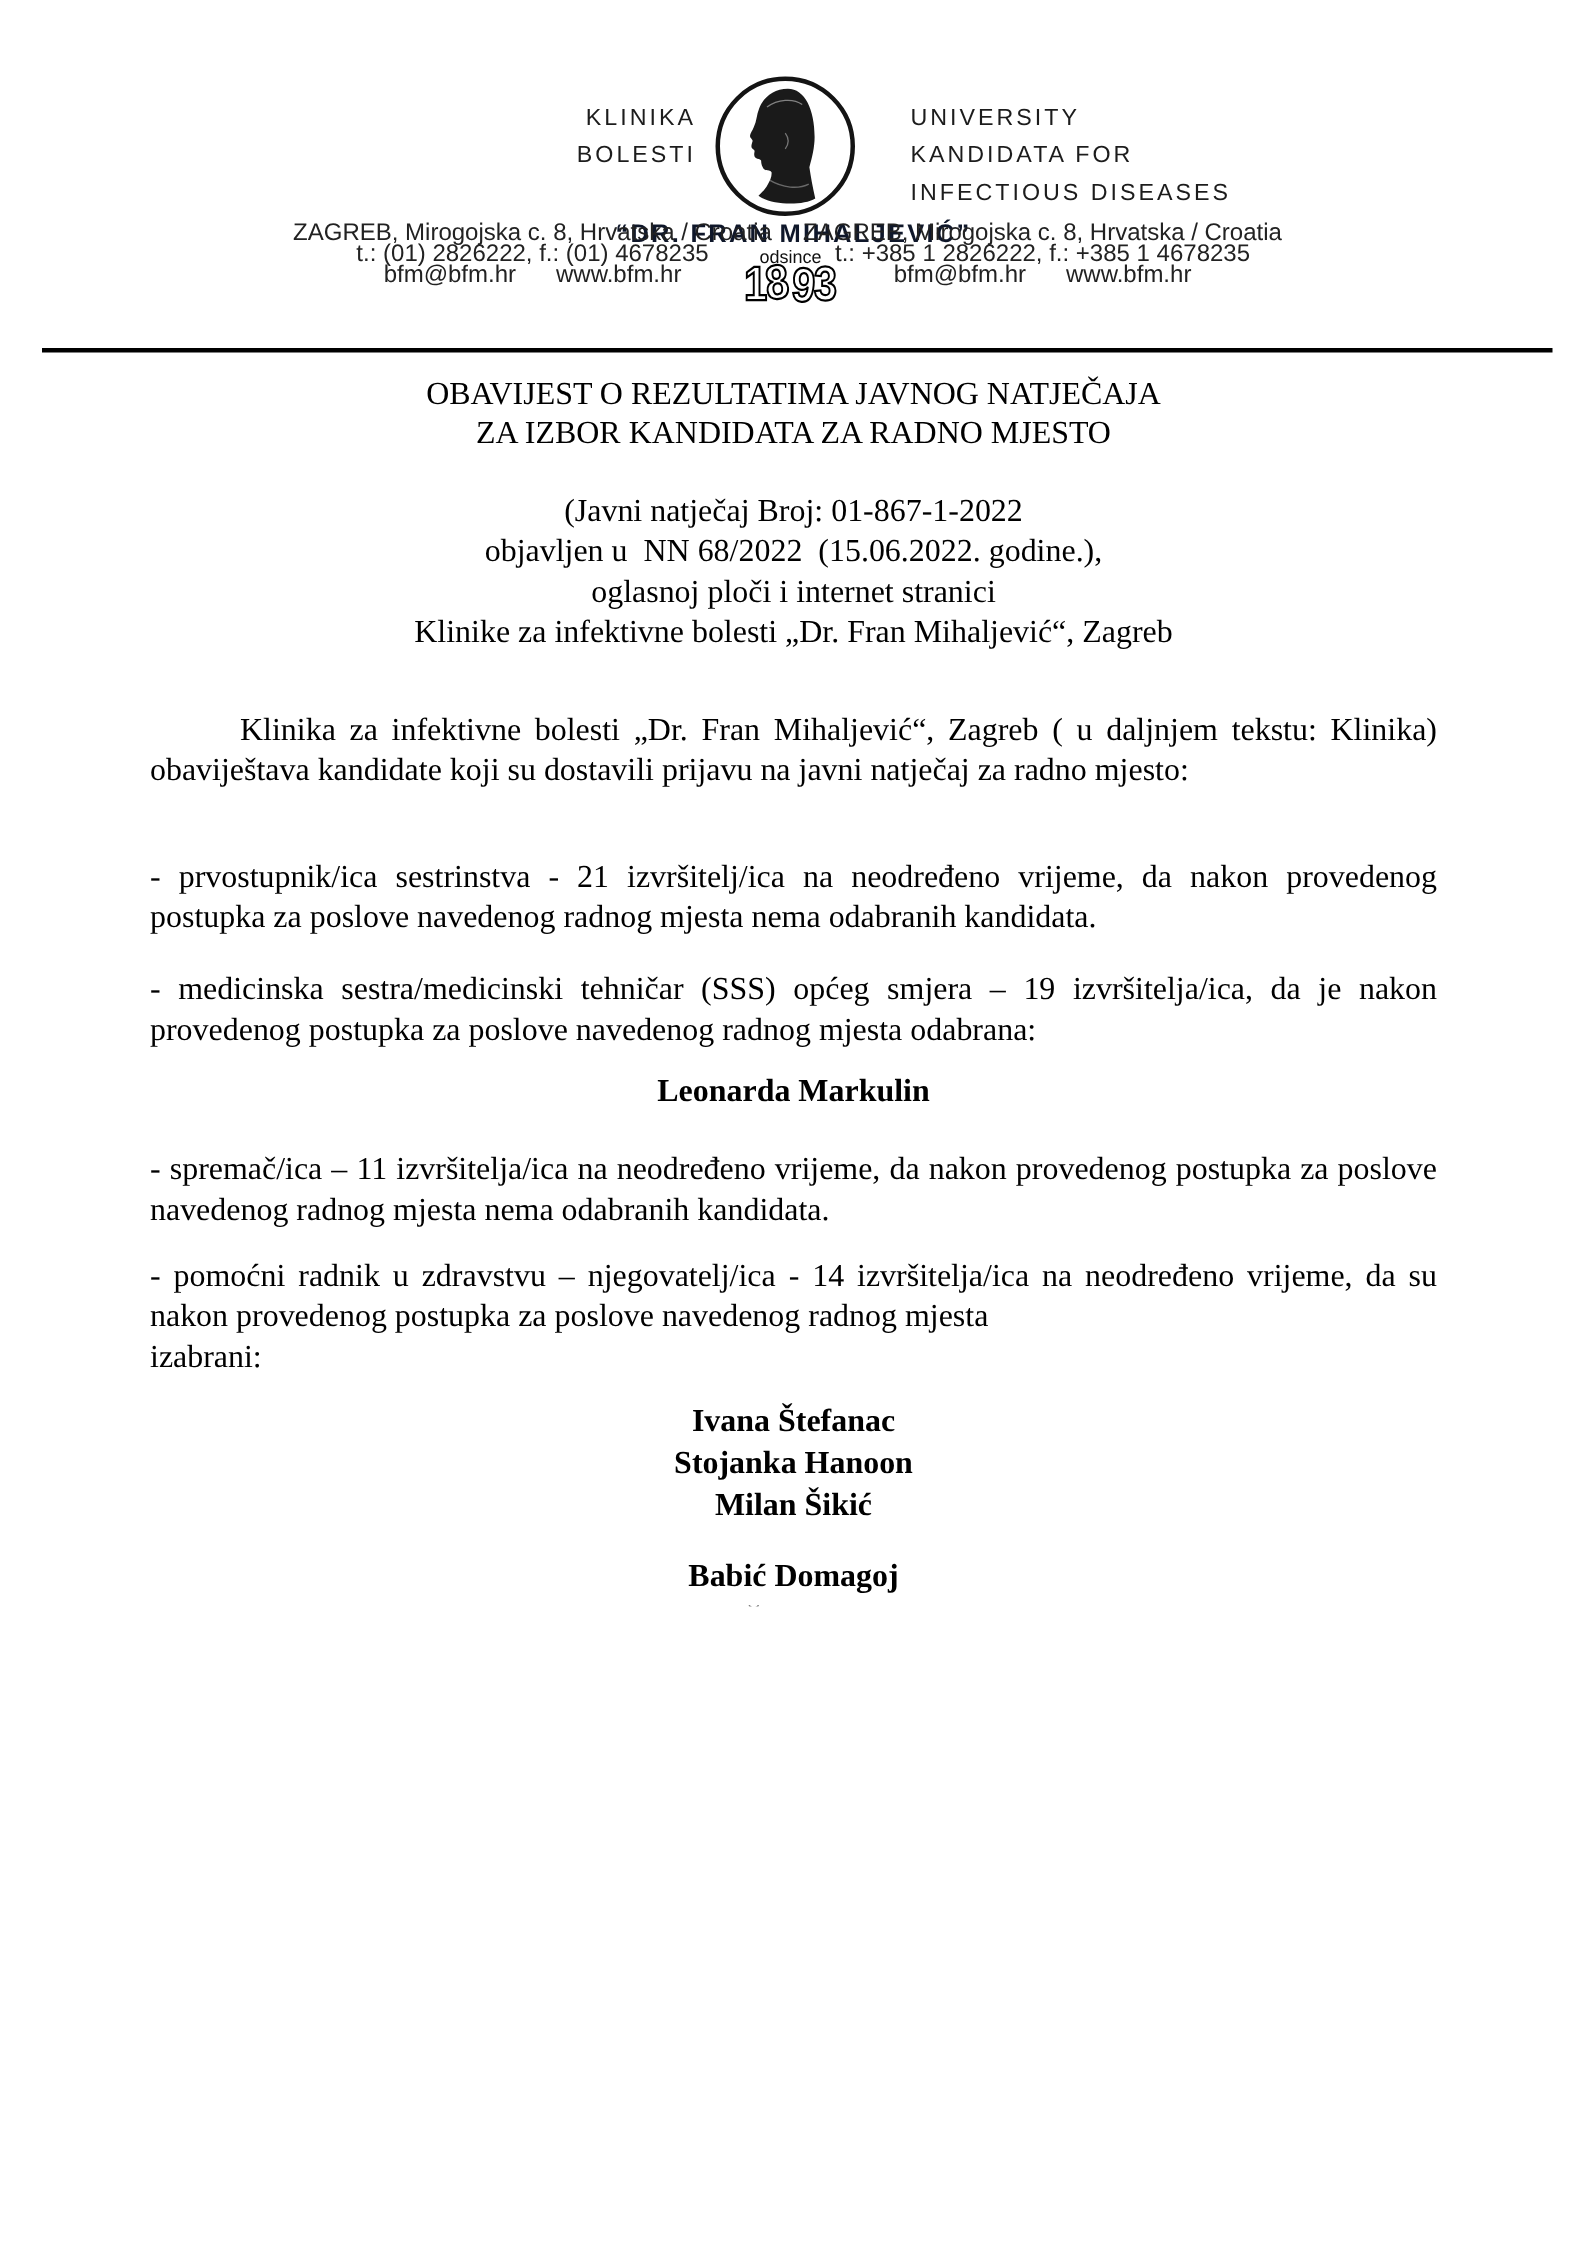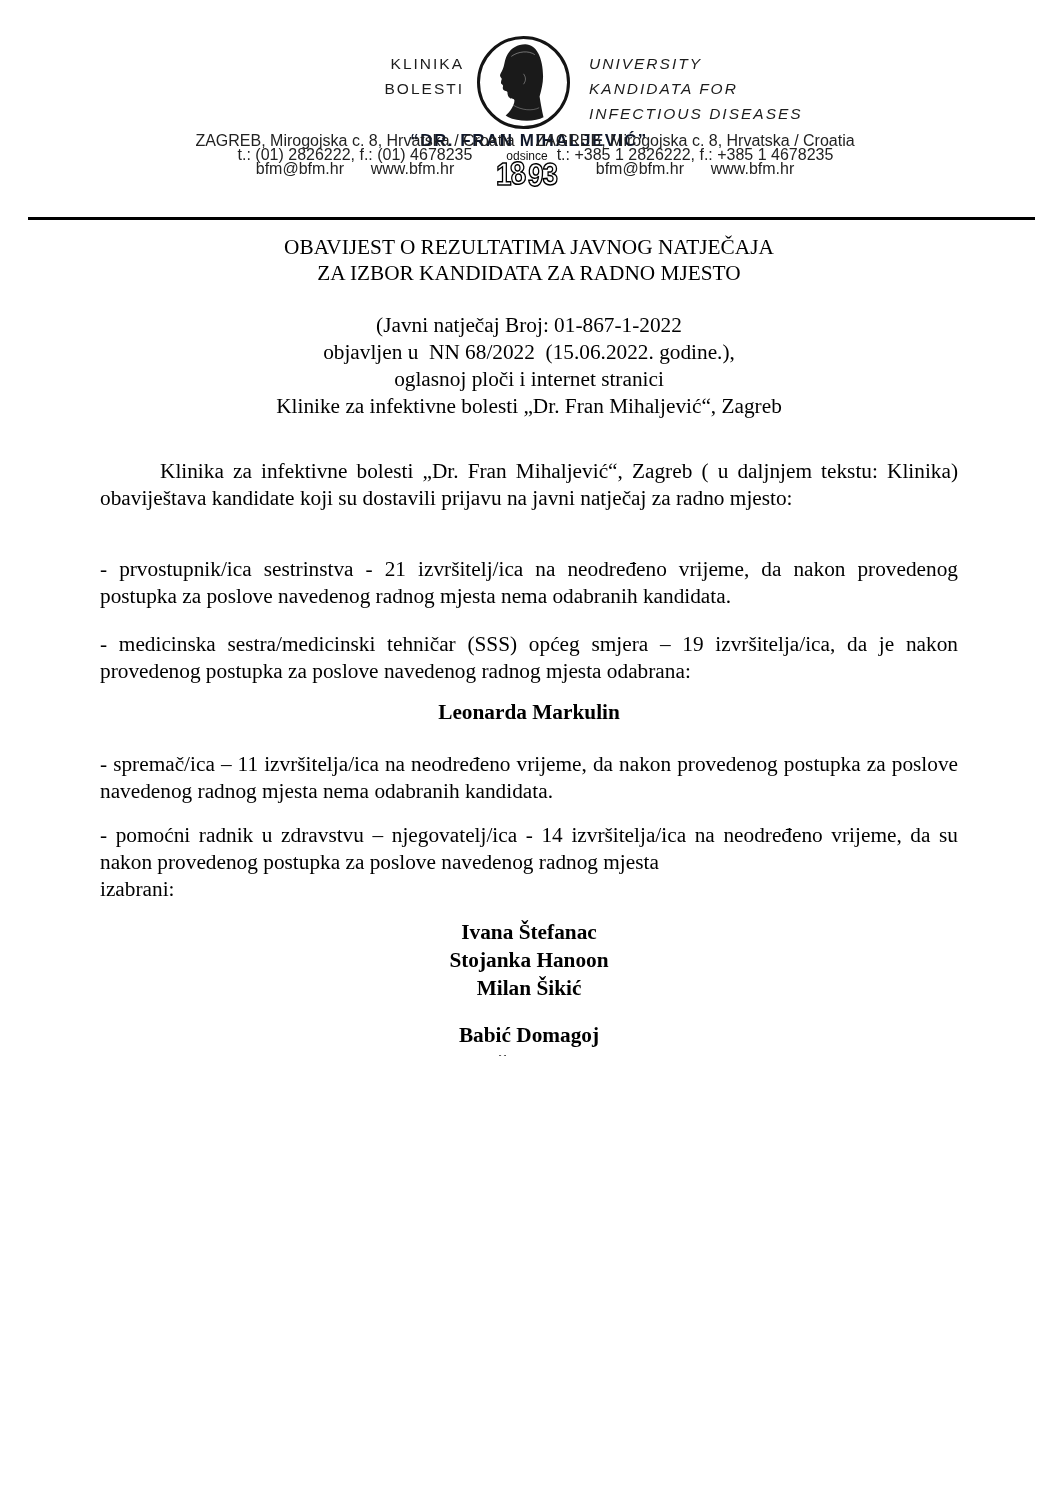--- a/index.html
+++ b/index.html
@@ -3,27 +3,28 @@
 <meta charset="utf-8">
 <style>
   html,body { margin:0; padding:0; background:#ffffff; }
   .page {
     position:relative;
     width:1058px; height:1056px;
     background:#ffffff;
     color:#000;
     overflow:hidden;
     font-family:"Liberation Serif","DejaVu Serif",serif;
+    margin-top:15px;
   }
 
   
   .header { position:relative; height:217px; font-family:"Liberation Sans","DejaVu Sans",sans-serif; }
   .org { position:absolute; top:51px; font-size:15.5px; line-height:25px; letter-spacing:2px; font-weight:500; color:#1c1c1c; white-space:nowrap; }
   .org-left  { left:0; width:464px; text-align:right; }
-  .org-right { left:589px; text-align:left;font-style:italic; }
+  .org-right { left:607px; text-align:left; }
 
   .logo-circle {
     position:absolute; left:477px; top:36px;
     width:87px; height:87px;
     border:3px solid #141414; border-radius:50%;
     overflow:hidden; background:#fff;
   }
   .logo-circle svg { display:block; width:100%; height:100%; }
 
   .logo-name {

